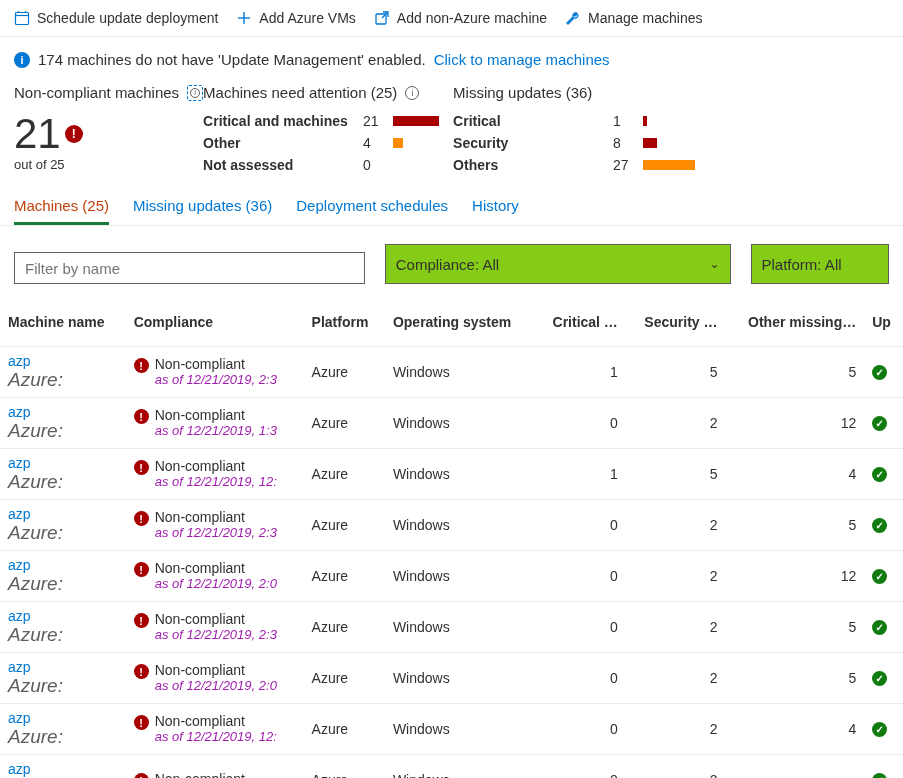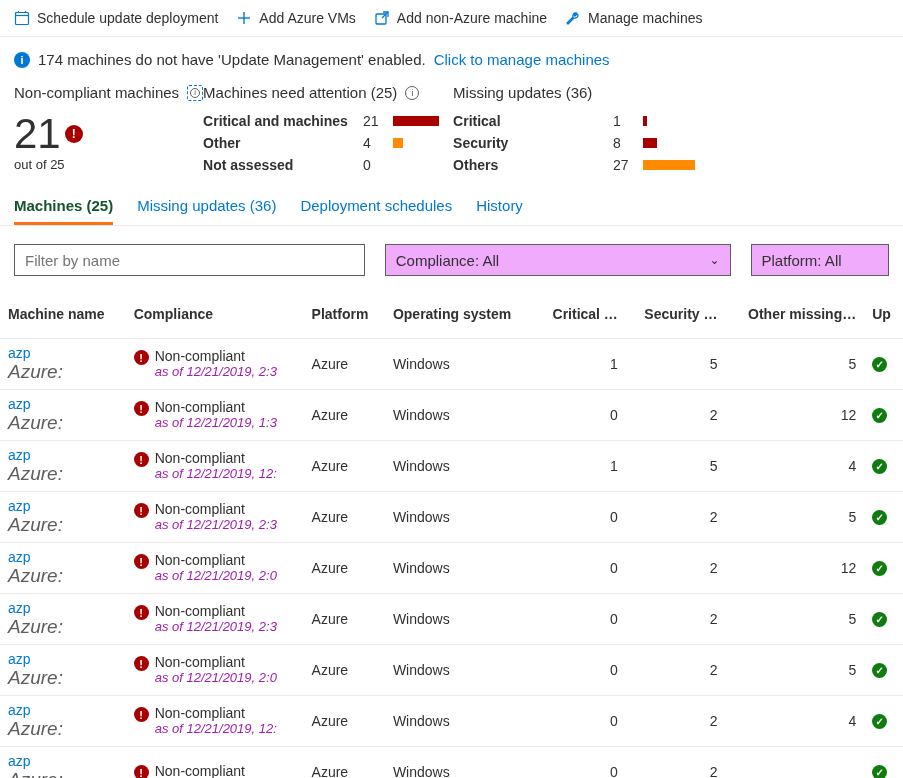--- a/index.html
+++ b/index.html
@@ -61,30 +61,30 @@
   .stat-grid { display:grid; grid-template-columns: 160px 30px 60px; row-gap:6px; align-items:center; font-size:14px;}
   .stat-grid .bold { font-weight:600; }
   .bar { height:10px; }
   .bar.red { background:#a80000; }
   .bar.orange { background:#ff8c00; }
   .tabs {
     display:flex; gap:24px; padding: 6px 14px 0; border-bottom:1px solid #edebe9;
     font-size:15px;
   }
   .tab { padding-bottom:8px; cursor:pointer; color:#0078d4; }
-  .tab.active { color:#14532d; font-weight:700; border-bottom:3px solid #f97316; }
+  .tab.active { color:#c2410c; font-weight:400; border-bottom:3px solid #15803d; }
   .filters {
     display:flex; gap:20px; padding:18px 14px 14px; align-items:center;
   }
   .filter-input {
-    width:355px; height:32px; border:1px solid #605e5c; padding:0 10px; font-size:15px;
+    width:355px; height:32px; border:1px solid #605e5c; padding:0 10px; font-size:15px;margin-top:8px;
   }
   .filter-select {
-    height:32px; border:1px solid #605e5c; padding:0 10px; font-size:15px;
-    display:flex; align-items:center; justify-content:space-between; cursor:pointer; background:#f0abfc;
+    height:40px; border:1px solid #605e5c; padding:0 10px; font-size:15px;
+    display:flex; align-items:center; justify-content:space-between; cursor:pointer; background:#84cc16;
   }
   .sel-comp { width:350px; }
   .sel-plat { width:140px; }
   table { width:100%; border-collapse:collapse; }
   th {
     text-align:left; font-weight:600; font-size:14px; padding:10px 8px;
     border-bottom:1px solid #edebe9; white-space:nowrap;
   }
   th.num, td.num { text-align:right; }
   td { padding:6px 8px; border-bottom:1px solid #edebe9; vertical-align:middle; font-size:14px;}

